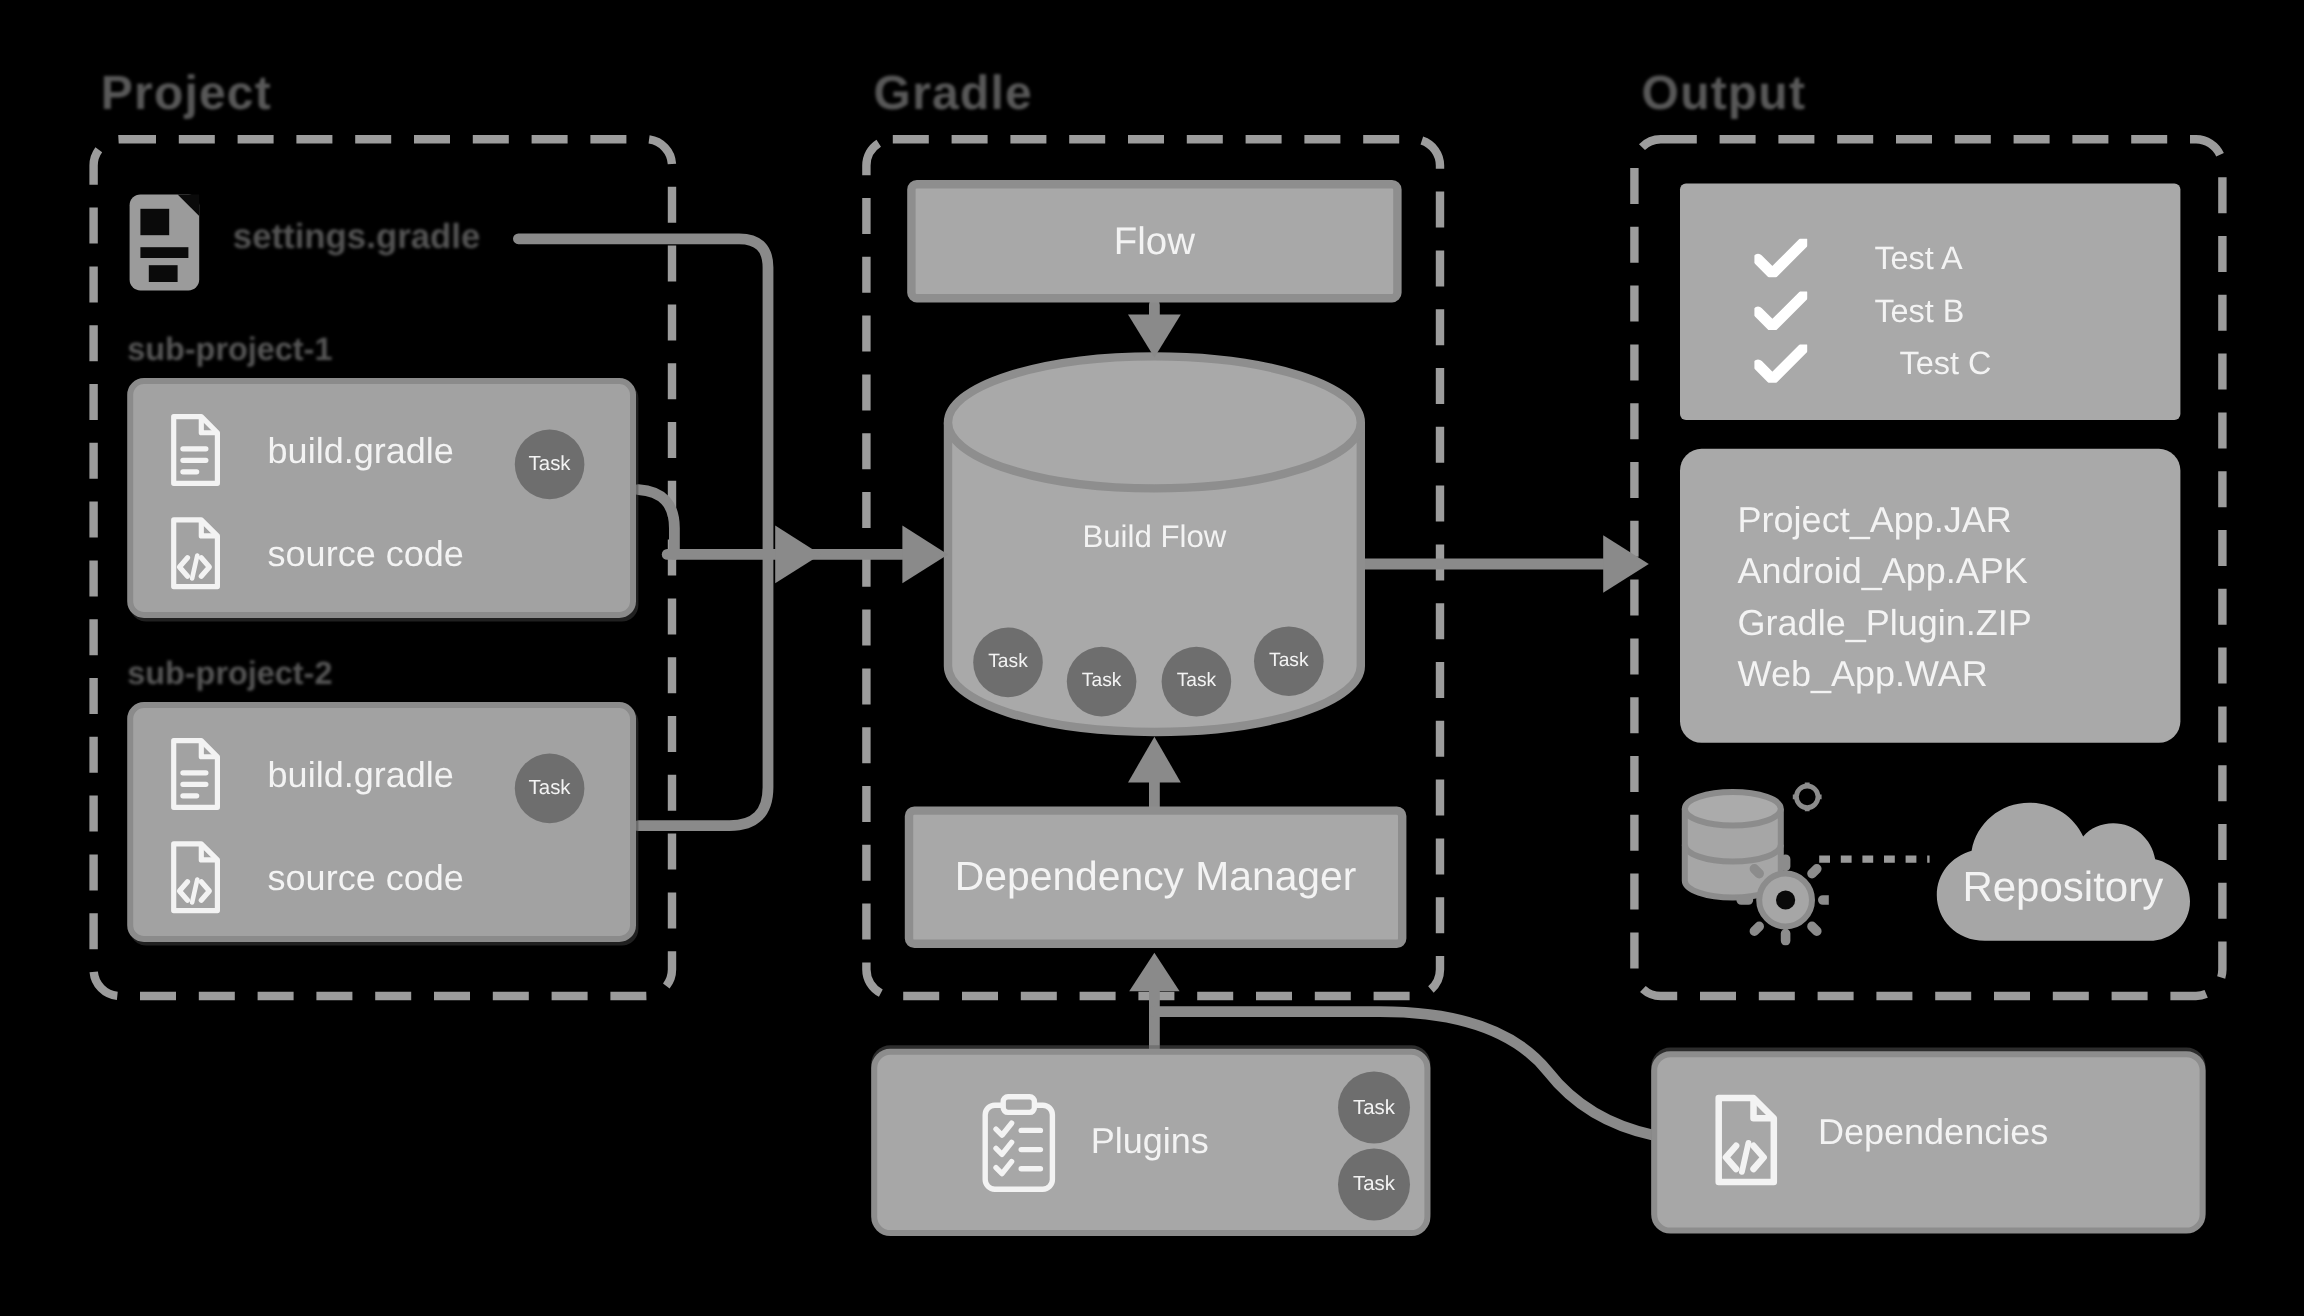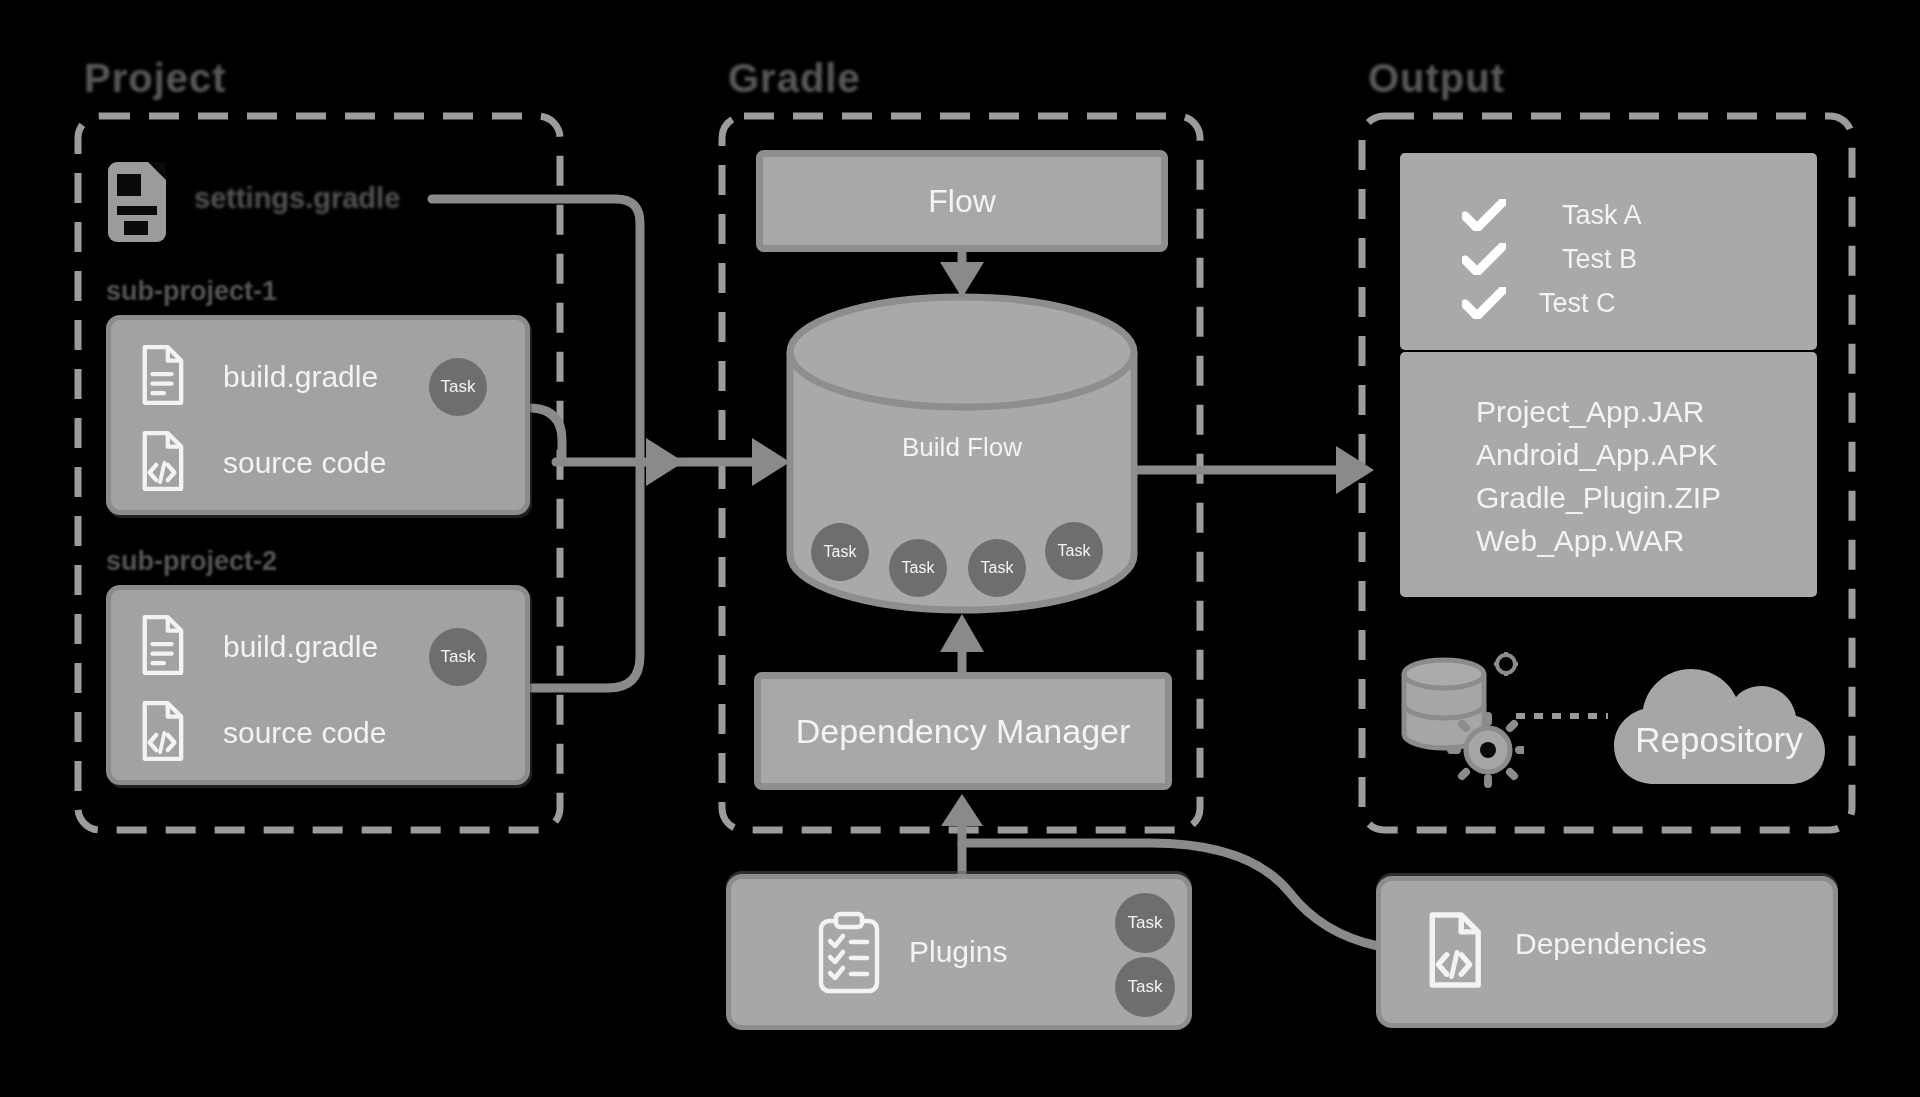--- a/index.html
+++ b/index.html
@@ -162,37 +162,37 @@
 
   <div class="abs thickbox" style="left:754px;top:672px;width:404px;height:104px;">
     <span class="big-label">Dependency Manager</span>
   </div>
 
   <div class="abs flatbox" style="left:1400px;top:153px;width:417px;height:197px;padding:40px 0 0 62px;box-sizing:border-box;">
     <div class="test-row">
       <svg class="icon-svg" width="44" height="32" viewBox="0 0 44 32">
         <polyline points="3,17 15,29 41,3" fill="none" stroke="#ffffff" stroke-width="9" stroke-linecap="round" stroke-linejoin="round"></polyline>
       </svg>
-      <span style="font-size:27px;margin-left:56px;" class="white-text">Task A</span>
+      <span style="font-size:27px;margin-left:56px;" class="white-text">Test A</span>
     </div>
     <div class="test-row">
       <svg class="icon-svg" width="44" height="32" viewBox="0 0 44 32">
         <polyline points="3,17 15,29 41,3" fill="none" stroke="#ffffff" stroke-width="9" stroke-linecap="round" stroke-linejoin="round"></polyline>
       </svg>
       <span style="font-size:27px;margin-left:56px;" class="white-text">Test B</span>
     </div>
     <div class="test-row">
       <svg class="icon-svg" width="44" height="32" viewBox="0 0 44 32">
         <polyline points="3,17 15,29 41,3" fill="none" stroke="#ffffff" stroke-width="9" stroke-linecap="round" stroke-linejoin="round"></polyline>
       </svg>
-      <span style="font-size:27px;margin-left:33px;" class="white-text">Test C</span>
-    </div>
-  </div>
-
-  <div class="abs flatbox" style="left:1400px;top:352px;width:417px;height:245px;padding:38px 0 0 76px;box-sizing:border-box;">
+      <span style="font-size:27px;margin-left:77px;" class="white-text">Test C</span>
+    </div>
+  </div>
+
+  <div class="abs flatbox" style="left:1400px;top:374px;width:417px;height:245px;padding:38px 0 0 48px;box-sizing:border-box;border-radius:18px;">
     <div class="artifact-line">Project_App.JAR</div>
     <div class="artifact-line">Android_App.APK</div>
     <div class="artifact-line">Gradle_Plugin.ZIP</div>
     <div class="artifact-line">Web_App.WAR</div>
   </div>
 
   <div class="abs" style="left:1396px;top:650px;width:128px;height:138px;">
     <svg class="icon-svg" width="128" height="138" viewBox="0 0 128 138">
       <path d="M8 24 V84 a40 14 0 0 0 80 0 V24" fill="#a6a6a6" stroke="#8c8c8c" stroke-width="5"></path>
       <path d="M8 54 a40 14 0 0 0 80 0" fill="none" stroke="#8c8c8c" stroke-width="5"></path>

